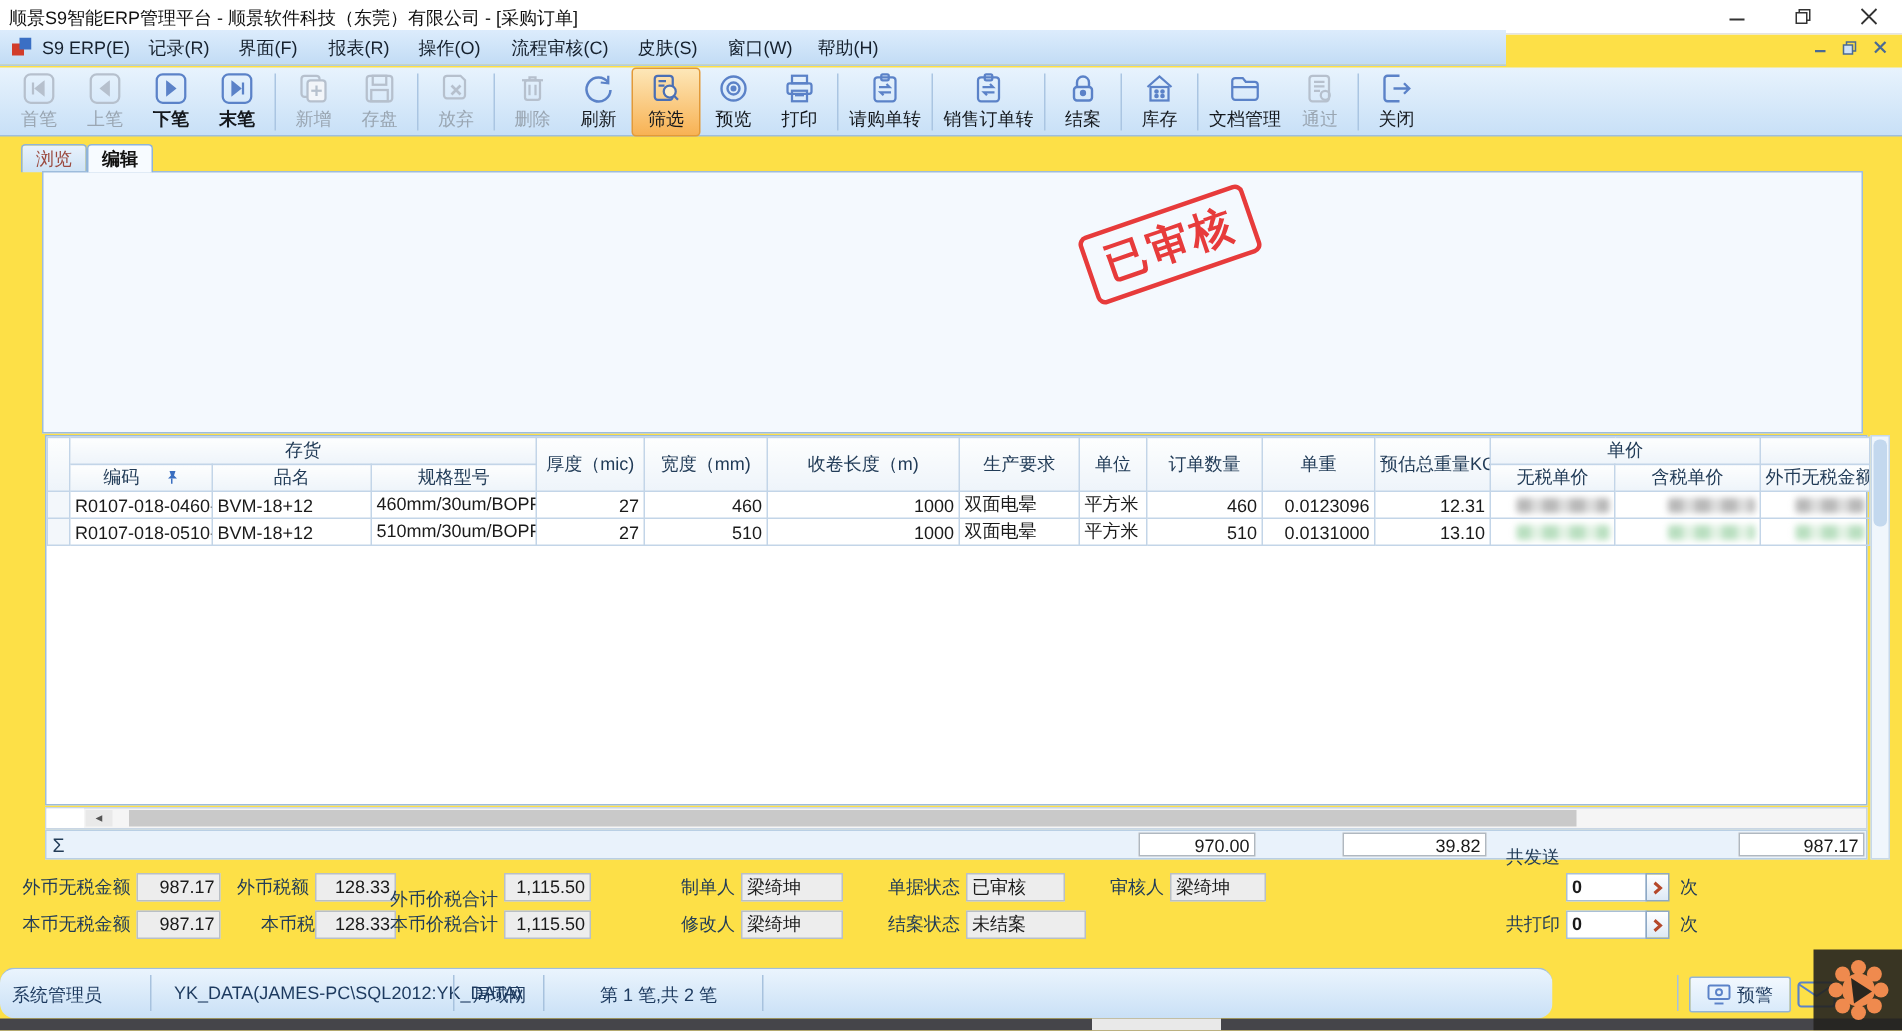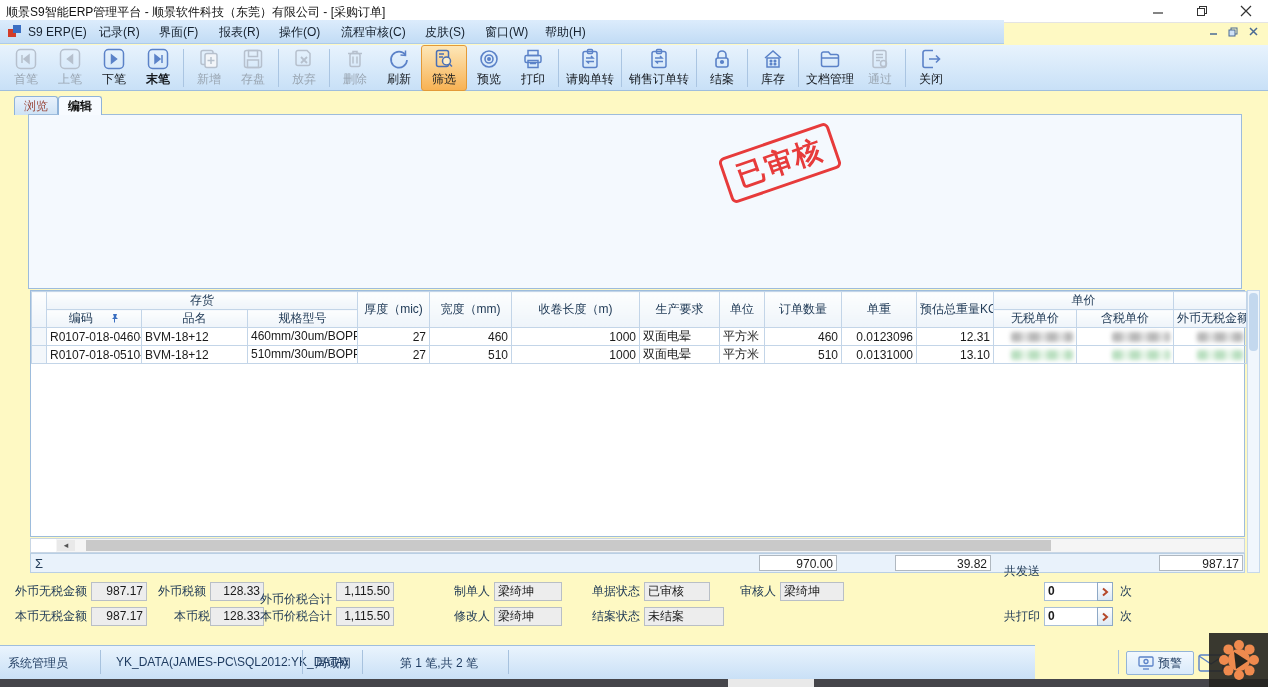--- a/index.html
+++ b/index.html
@@ -1,16 +1,16 @@
 <!DOCTYPE html>
 <html><head>
 <meta charset="utf-8">
 <style>
   html,body{margin:0;padding:0;background:#9a9a9a;}
-  .screen{position:relative;width:1268px;height:687px;background:#fef9c3;overflow:hidden;
+  .screen{position:relative;width:1268px;height:687px;background:#fde047;overflow:hidden;
           font-family:"Liberation Sans","DejaVu Sans",sans-serif;font-size:12px;color:#1a1a1a;}
   
   .titlebar{position:absolute;left:0;top:0;width:1268px;height:22px;background:#ffffff;border-bottom:1px solid #e4e4e4;}
   .titlebar .title{position:absolute;left:6px;top:4px;font-size:12px;color:#111;}
   .wctl{position:absolute;top:0;height:22px;width:44px;display:flex;align-items:center;justify-content:center;}
   
   .menubar{position:absolute;left:0;top:20px;width:1004px;height:23px;
            background:linear-gradient(#dcecfc,#c2dcf5);border-bottom:1px solid #aecbe8;}
   .applogo{position:absolute;left:8px;top:5px;width:13px;height:13px;}
   .menu-item{position:absolute;top:4px;height:16px;line-height:16px;color:#16212e;padding:0 4px;}
@@ -73,21 +73,21 @@
           text-align:right;padding:0 3px;box-sizing:border-box;}
   
   .fbox{position:absolute;height:19px;box-sizing:border-box;border:1px solid #b9bfc6;background:#ededed;
         line-height:17px;padding:0 3px;overflow:hidden;white-space:nowrap;}
   .fbox.n{text-align:right;}
   .flbl{position:absolute;height:19px;line-height:19px;text-align:right;color:#223c58;white-space:nowrap;}
   .cntbox{position:absolute;height:19px;box-sizing:border-box;border:1px solid #a9bfd6;background:#fff;
           line-height:17px;padding:0 3px;font-weight:bold;}
   
   .statusbar{position:absolute;left:0;top:645px;width:1035px;height:33px;
-             background:linear-gradient(#eaf4fd,#c9e0f6);border-top:1px solid #9fbedd;}
+             background:linear-gradient(#eaf4fd,#c9e0f6);border-top:1px solid #9fbedd;border-radius:10px;}
   .ssep{position:absolute;top:4px;height:24px;width:1px;background:#a7c2de;}
   .stxt{position:absolute;top:9px;color:#1d3a5f;white-space:nowrap;}
   .alertbtn{position:absolute;left:1126px;top:5px;width:66px;height:22px;border:1px solid #93b4d8;border-radius:2px;
             display:flex;align-items:center;justify-content:center;gap:4px;color:#1d3a5f;background:linear-gradient(#f2f8fe,#d9eafa);}
   .bottomstrip{position:absolute;left:0;top:679px;width:1268px;height:8px;background:#45454a;}
   .whiteseg{position:absolute;left:728px;top:0;width:86px;height:8px;background:#e9e9e9;}
   .overlay{position:absolute;left:1209px;top:633px;width:59px;height:54px;background:rgba(36,34,31,.9);
            display:flex;align-items:center;justify-content:center;z-index:9;}
 </style>
 </head>
@@ -163,21 +163,21 @@
           <rect x="1.5" y="1.5" width="19" height="19" rx="4"></rect>
           <path d="M13.5 7 L8.5 11 L13.5 15 Z" fill="#b6c0cd"></path>
         </svg>
       <span>上笔</span>
     </div>
     <div class="tbtn">
       <svg width="22" height="22" viewBox="0 0 22 22" fill="none" stroke="#5b82c8" stroke-width="1.5">
           <rect x="1.5" y="1.5" width="19" height="19" rx="4"></rect>
           <path d="M8.5 7 L13.5 11 L8.5 15 Z" fill="#5b82c8"></path>
         </svg>
-      <span style="font-weight:normal">下笔</span>
+      <span style="font-weight:bold">下笔</span>
     </div>
     <div class="tbtn">
       <svg width="22" height="22" viewBox="0 0 22 22" fill="none" stroke="#5b82c8" stroke-width="1.5">
           <rect x="1.5" y="1.5" width="19" height="19" rx="4"></rect>
           <path d="M8 7 L13 11 L8 15 Z" fill="#5b82c8"></path>
           <line x1="15" y1="7" x2="15" y2="15"></line>
         </svg>
       <span style="font-weight:bold">末笔</span>
     </div>
     <div class="tsep"></div>

